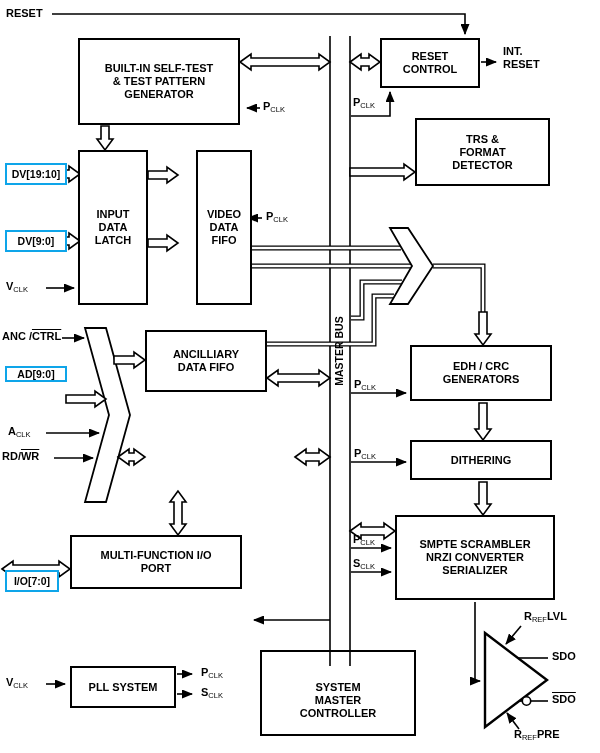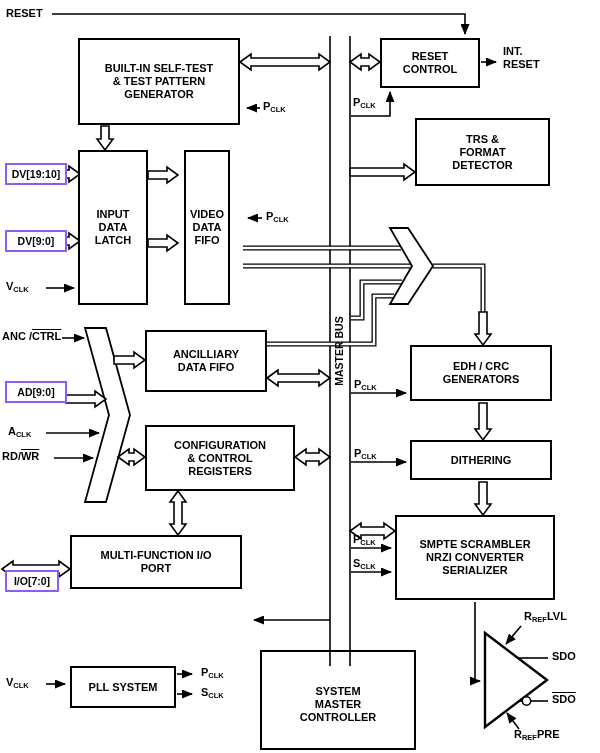--- a/index.html
+++ b/index.html
@@ -3,26 +3,26 @@
 <meta charset="utf-8">
 <style>
   * { box-sizing: border-box; margin: 0; padding: 0; }
   body { background: #fff; font-family: "Liberation Sans", sans-serif; }
   .canvas { position: relative; width: 600px; height: 753px; background: #fff; overflow: hidden; }
   .canvas svg { position: absolute; left: 0; top: 0; z-index: 1; }
   .blk { position: absolute; z-index: 2; border: 2px solid #000; background: #fff;
          display: flex; flex-direction: column; align-items: center; justify-content: center;
          text-align: center; font-weight: bold; font-size: 11px; line-height: 13px; color:#000; }
   .blk.no-bg { background: transparent; }
-  .port { position: absolute; z-index: 3; border: 2px solid #8b5cf6; background: #fff;
+  .port { position: absolute; z-index: 3; border: 2px solid #0ea5e9; background: #fff;
           display: flex; align-items: center; justify-content: center;
           font-weight: bold; font-size: 10.5px; color:#000; }
   .lbl { position: absolute; z-index: 3; font-weight: bold; font-size: 11px;
          line-height: 13px; white-space: nowrap; color:#000; }
-  sub.s { font-size: 7.5px; font-weight: bold; vertical-align: -2px; }
+  sub.s { font-size: 7.5px; font-weight: normal; vertical-align: -2px; }
   .ovl { text-decoration: overline; margin-top: 28px; }
   .thin { stroke: #000; stroke-width: 1.6; fill: none; }
   .dblo { stroke: #000; stroke-width: 5; fill: none; }
   .dbli { stroke: #fff; stroke-width: 2.4; fill: none; }
   .harrow { fill: #fff; stroke: #000; stroke-width: 1.6; stroke-linejoin: miter; }
   .mux { fill: #fff; stroke: #000; stroke-width: 1.8; stroke-linejoin: miter; }
 </style>
 </head>
 <body>
 
@@ -127,74 +127,69 @@
     <span>FORMAT</span>
     <span>DETECTOR</span>
   </div>
 
   <div class="blk" style="left:78px;top:150px;width:70px;height:155px">
     <span>INPUT</span>
     <span>DATA</span>
     <span>LATCH</span>
   </div>
 
-  <div class="blk" style="left:184px;top:150px;width:46px;height:155px">
+  <div class="blk" style="left:196px;top:150px;width:56px;height:155px">
     <span>VIDEO</span>
     <span>DATA</span>
     <span>FIFO</span>
   </div>
 
   <div class="blk" style="left:145px;top:330px;width:122px;height:62px">
     <span>ANCILLIARY</span>
     <span>DATA FIFO</span>
   </div>
 
   <div class="blk" style="left:410px;top:345px;width:142px;height:56px">
     <span>EDH / CRC</span>
     <span>GENERATORS</span>
   </div>
 
-  <div class="blk" style="left:145px;top:425px;width:150px;height:66px">
-    <span>CONFIGURATION</span>
-    <span>&amp; CONTROL</span>
-    <span>REGISTERS</span>
-  </div>
 
   <div class="blk" style="left:410px;top:440px;width:142px;height:40px">
     <span>DITHERING</span>
   </div>
 
   <div class="blk" style="left:70px;top:535px;width:172px;height:54px">
     <span>MULTI-FUNCTION I/O</span>
     <span>PORT</span>
   </div>
 
   <div class="blk" style="left:395px;top:515px;width:160px;height:85px">
     <span>SMPTE SCRAMBLER</span>
     <span>NRZI CONVERTER</span>
     <span>SERIALIZER</span>
   </div>
 
   <div class="blk" style="left:70px;top:666px;width:106px;height:42px">
     <span>PLL SYSTEM</span>
   </div>
 
-  <div class="blk no-bg" style="left:260px;top:650px;width:156px;height:100px;justify-content:flex-end;padding-bottom:24px">
+  <div class="blk no-bg" style="left:260px;top:650px;width:156px;height:86px;justify-content:flex-end;padding-bottom:14px">
     <span>SYSTEM</span>
     <span>MASTER</span>
     <span>CONTROLLER</span>
   </div>
 
   <div class="port" style="left:5px;top:163px;width:62px;height:22px">
     <span>DV[19:10]</span>
   </div>
   <div class="port" style="left:5px;top:230px;width:62px;height:22px">
     <span>DV[9:0]</span>
   </div>
-  <div class="port" style="left:5px;top:381px;width:62px;height:22px">
+  <div class="port" style="left:5px;top:366px;width:62px;height:16px">
     <span>AD[9:0]</span>
   </div>
   <div class="port" style="left:5px;top:570px;width:54px;height:22px">
     <span>I/O[7:0]</span>
   </div>
 
   <div class="lbl" style="left:6px;top:7px">
     <span>RESET</span>
   </div>
 

